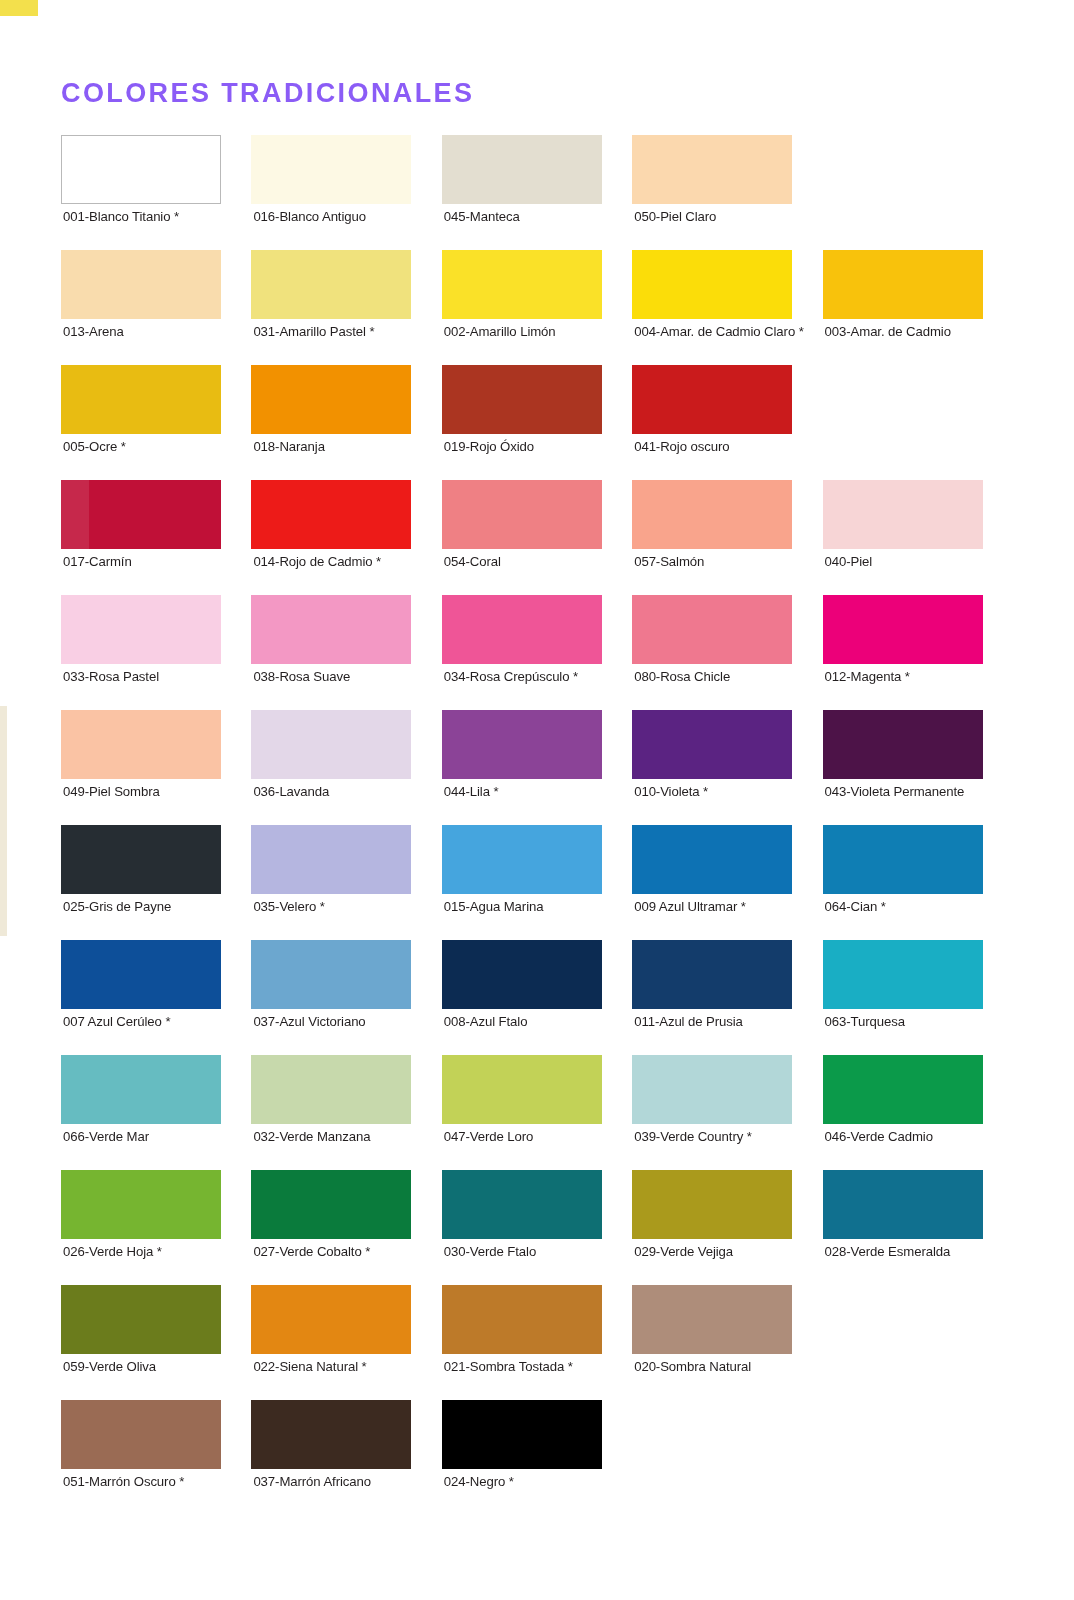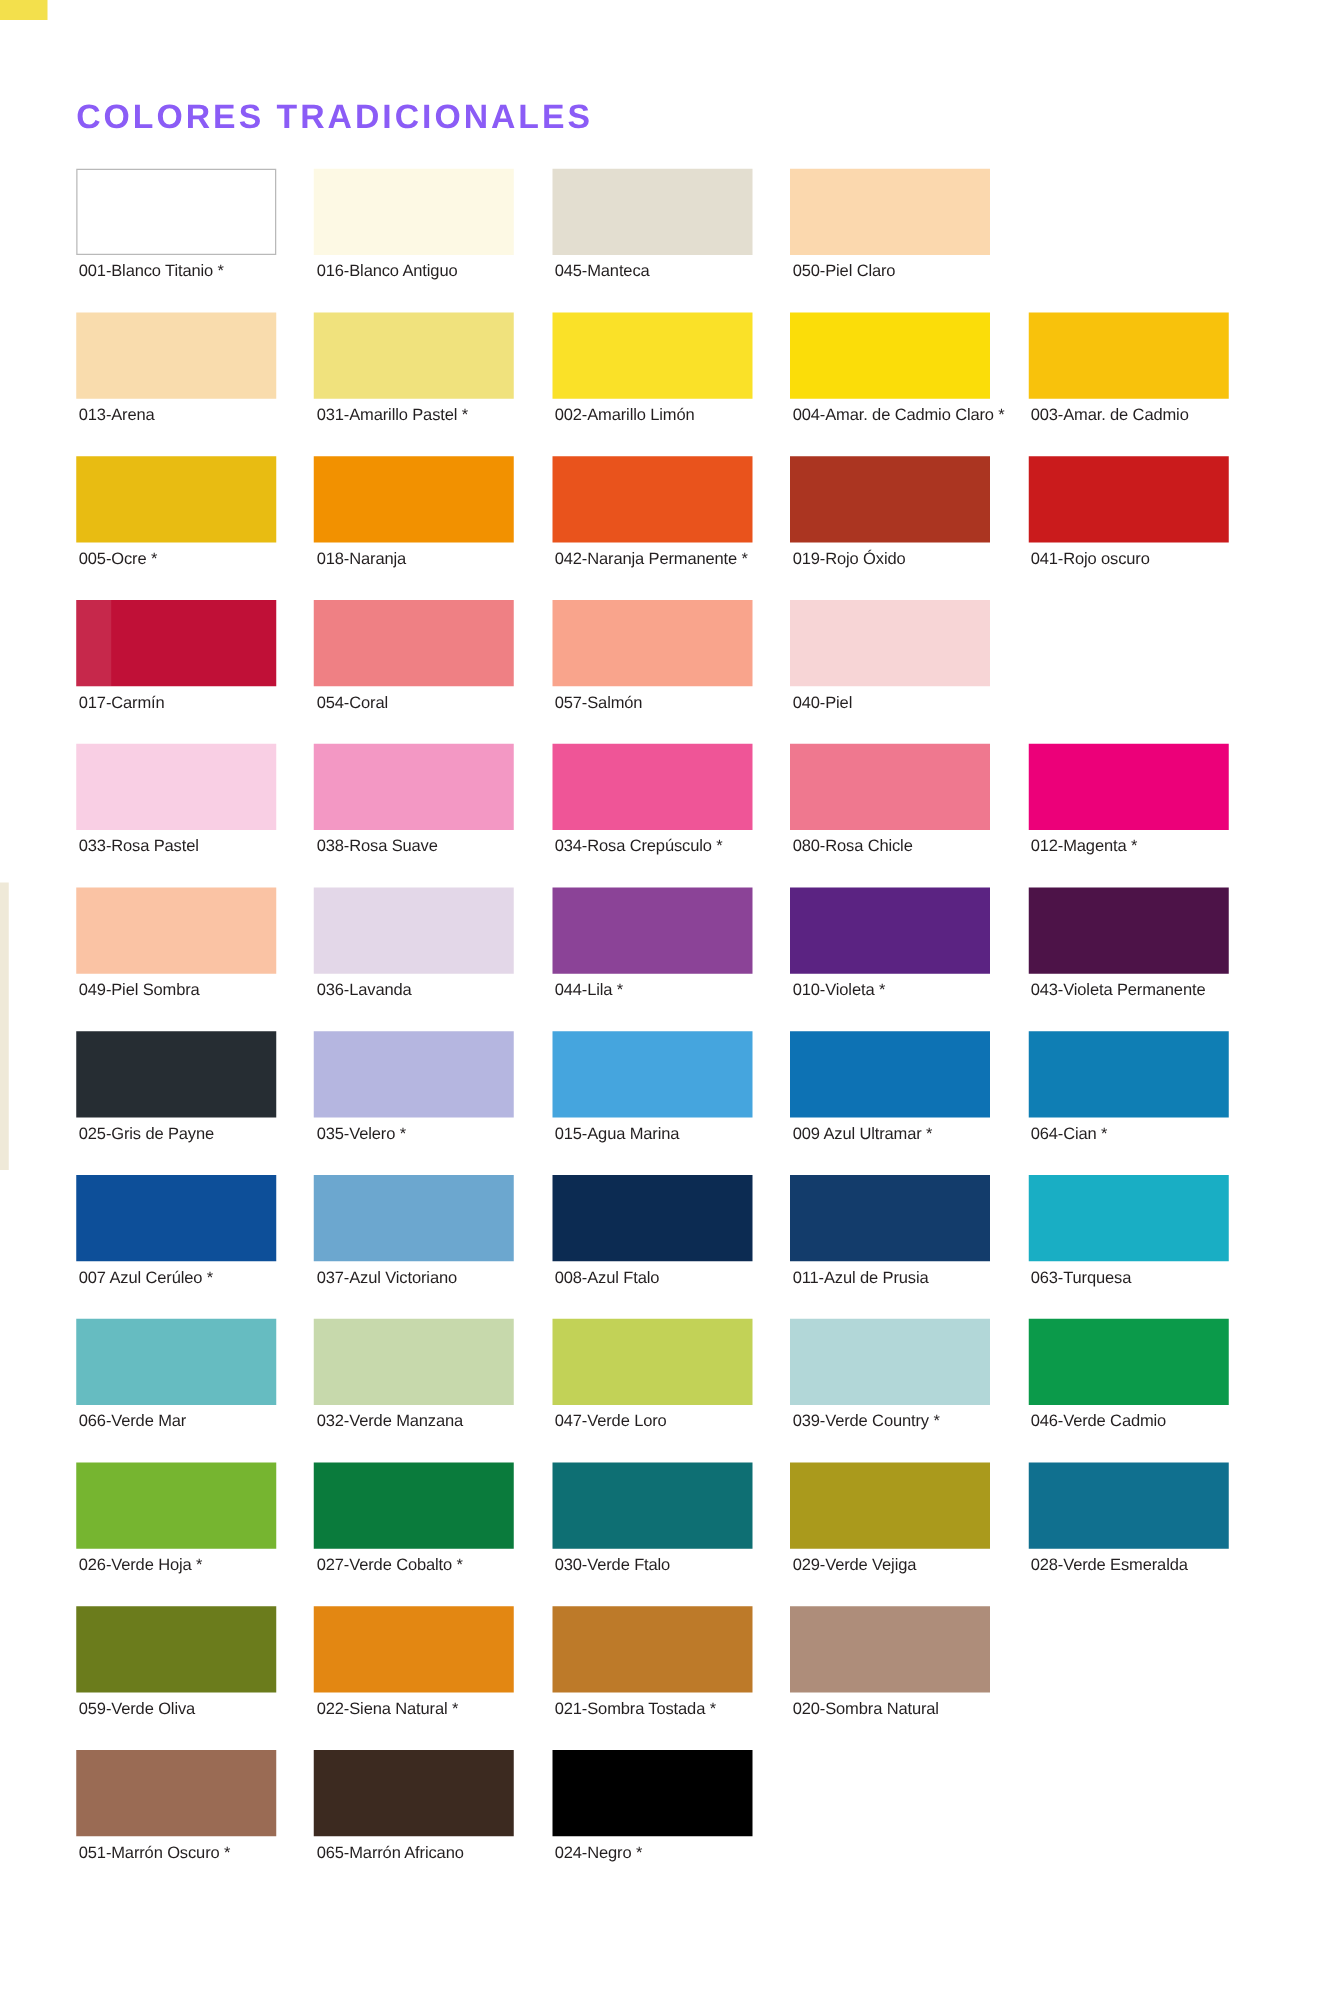--- a/index.html
+++ b/index.html
@@ -178,26 +178,20 @@
           <div class="cell-label">005-Ocre *</div>
         </div>
         <div class="cell">
           <div class="swatch-wrap">
             <div class="swatch" style="background:#f29100"></div>
           </div>
           <div class="cell-label">018-Naranja</div>
         </div>
         <div class="cell">
           <div class="swatch-wrap">
-            <div class="swatch" style="background:#e9531c"></div>
-          </div>
-          <div class="cell-label">042-Naranja Permanente *</div>
-        </div>
-        <div class="cell">
-          <div class="swatch-wrap">
             <div class="swatch" style="background:#ab3521"></div>
           </div>
           <div class="cell-label">019-Rojo Óxido</div>
         </div>
         <div class="cell">
           <div class="swatch-wrap">
             <div class="swatch" style="background:#ca1b1c"></div>
           </div>
           <div class="cell-label">041-Rojo oscuro</div>
         </div>
@@ -206,20 +200,26 @@
         <div class="cell">
           <div class="swatch-wrap">
             <div class="swatch" style="background:#c01037">
               <span class="band"></span>
             </div>
           </div>
           <div class="cell-label">017-Carmín</div>
         </div>
         <div class="cell">
           <div class="swatch-wrap">
+            <div class="swatch" style="background:#ed1b18"></div>
+          </div>
+          <div class="cell-label">014-Rojo de Cadmio *</div>
+        </div>
+        <div class="cell">
+          <div class="swatch-wrap">
             <div class="swatch" style="background:#ef8084"></div>
           </div>
           <div class="cell-label">054-Coral</div>
         </div>
         <div class="cell">
           <div class="swatch-wrap">
             <div class="swatch" style="background:#f9a48c"></div>
           </div>
           <div class="cell-label">057-Salmón</div>
         </div>
@@ -452,21 +452,21 @@
         <div class="cell">
           <div class="swatch-wrap">
             <div class="swatch" style="background:#9a6b54"></div>
           </div>
           <div class="cell-label">051-Marrón Oscuro *</div>
         </div>
         <div class="cell">
           <div class="swatch-wrap">
             <div class="swatch" style="background:#3c2a20"></div>
           </div>
-          <div class="cell-label">065-Marrón Africano</div>
+          <div class="cell-label">037-Marrón Africano</div>
         </div>
         <div class="cell">
           <div class="swatch-wrap">
             <div class="swatch" style="background:#000000"></div>
           </div>
           <div class="cell-label">024-Negro *</div>
         </div>
         <div class="cell empty">
           <div class="swatch-wrap"></div>
         </div>

